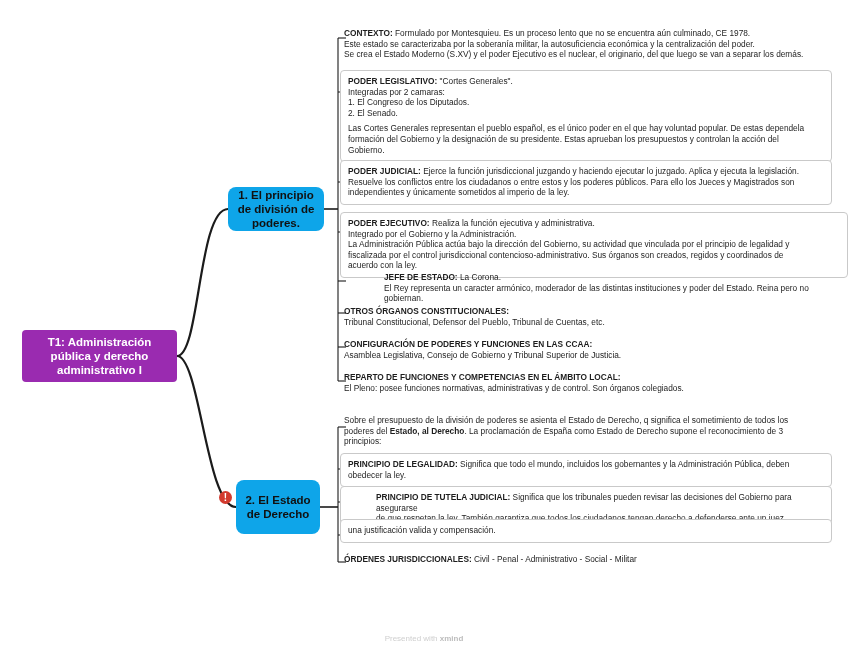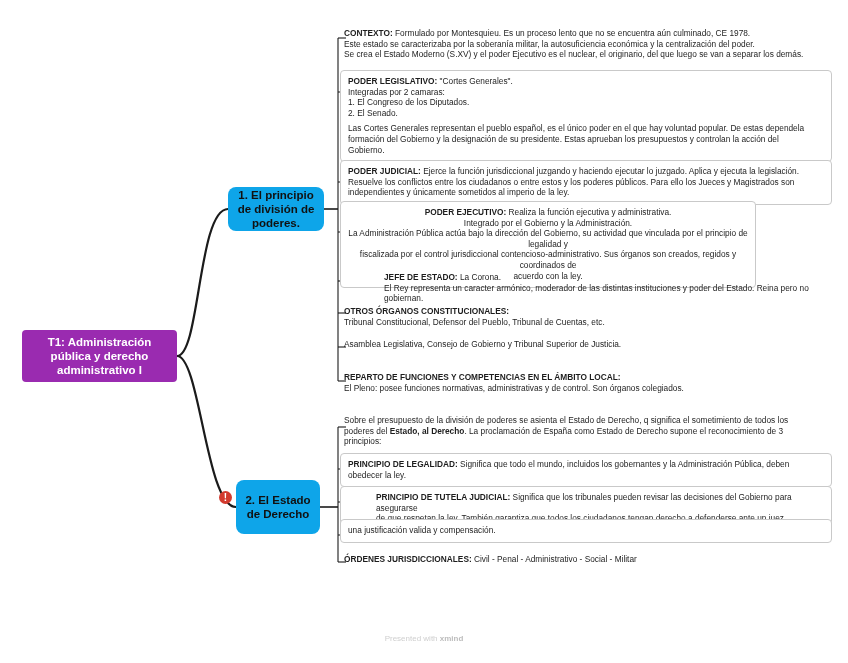--- a/index.html
+++ b/index.html
@@ -102,21 +102,21 @@
   }
   .leaf p { margin: 0; }
   .leaf .ttl { font-weight: bold; }
   .leaf .sp { display: block; height: 5px; }
   .bold { font-weight: bold; margin-top: 22px; }
 
   
   #leaf-contexto      { left: 342px; top: 28px;  width: 490px; }
   #leaf-legislativo   { left: 340px; top: 70px;  width: 492px; }
   #leaf-judicial      { left: 340px; top: 160px; width: 492px; }
-  #leaf-ejecutivo     { left: 340px; top: 201px; width: 416px; text-align: center; }
+  #leaf-ejecutivo     { left: 340px; top: 212px; width: 508px; }
   #leaf-jefe          { left: 342px; top: 272px; width: 490px; margin-left: 40px; }
   #leaf-otros         { left: 342px; top: 306px; width: 490px; }
   #leaf-ccaa          { left: 342px; top: 339px; width: 490px; }
   #leaf-local         { left: 342px; top: 372px; width: 490px; }
 
   #leaf-presupuesto   { left: 342px; top: 415px; width: 490px; }
   #leaf-legalidad     { left: 340px; top: 453px; width: 492px; }
   #leaf-tutela        { left: 340px; top: 486px; width: 492px; padding-left: 35px; }
   #leaf-patrimonial   { left: 340px; top: 519px; width: 492px; }
   #leaf-ordenes       { left: 342px; top: 554px; width: 490px; }
@@ -216,20 +216,21 @@
     <p>El Rey representa un caracter armónico, moderador de las distintas instituciones y poder del Estado. Reina pero no</p>
     <p>gobiernan.</p>
   </div>
 
   <div class="leaf plain" id="leaf-otros">
     <p class="ttl">OTROS ÓRGANOS CONSTITUCIONALES:</p>
     <p>Tribunal Constitucional, Defensor del Pueblo, Tribunal de Cuentas, etc.</p>
   </div>
 
   <div class="leaf plain" id="leaf-ccaa">
+    <p class="ttl">CONFIGURACIÓN DE PODERES Y FUNCIONES EN LAS CCAA:</p>
     <p>Asamblea Legislativa, Consejo de Gobierno y Tribunal Superior de Justicia.</p>
   </div>
 
   <div class="leaf plain" id="leaf-local">
     <p class="ttl">REPARTO DE FUNCIONES Y COMPETENCIAS EN EL ÁMBITO LOCAL:</p>
     <p>El Pleno: posee funciones normativas, administrativas y de control. Son órganos colegiados.</p>
   </div>
 
   <div class="leaf plain" id="leaf-presupuesto">
     <p>Sobre el presupuesto de la división de poderes se asienta el Estado de Derecho, q significa el sometimiento de todos los</p>

